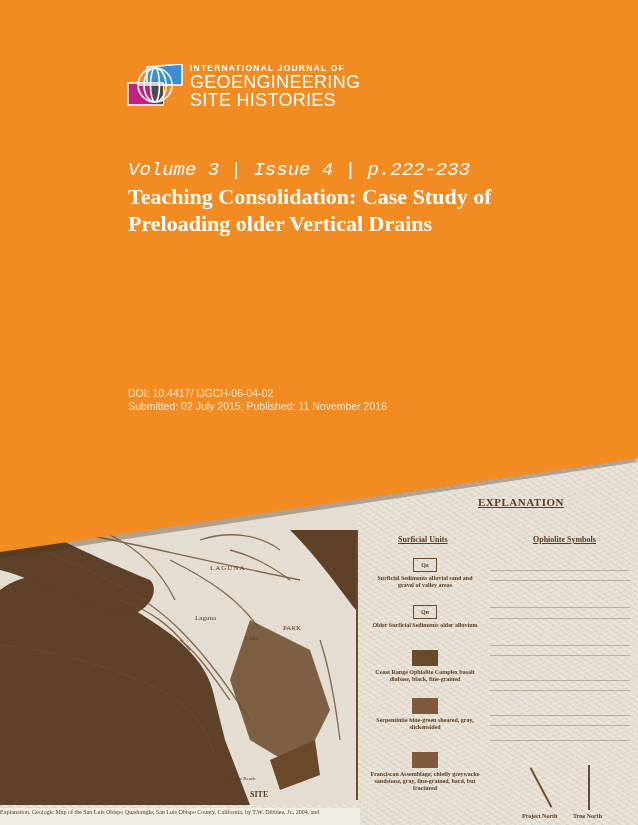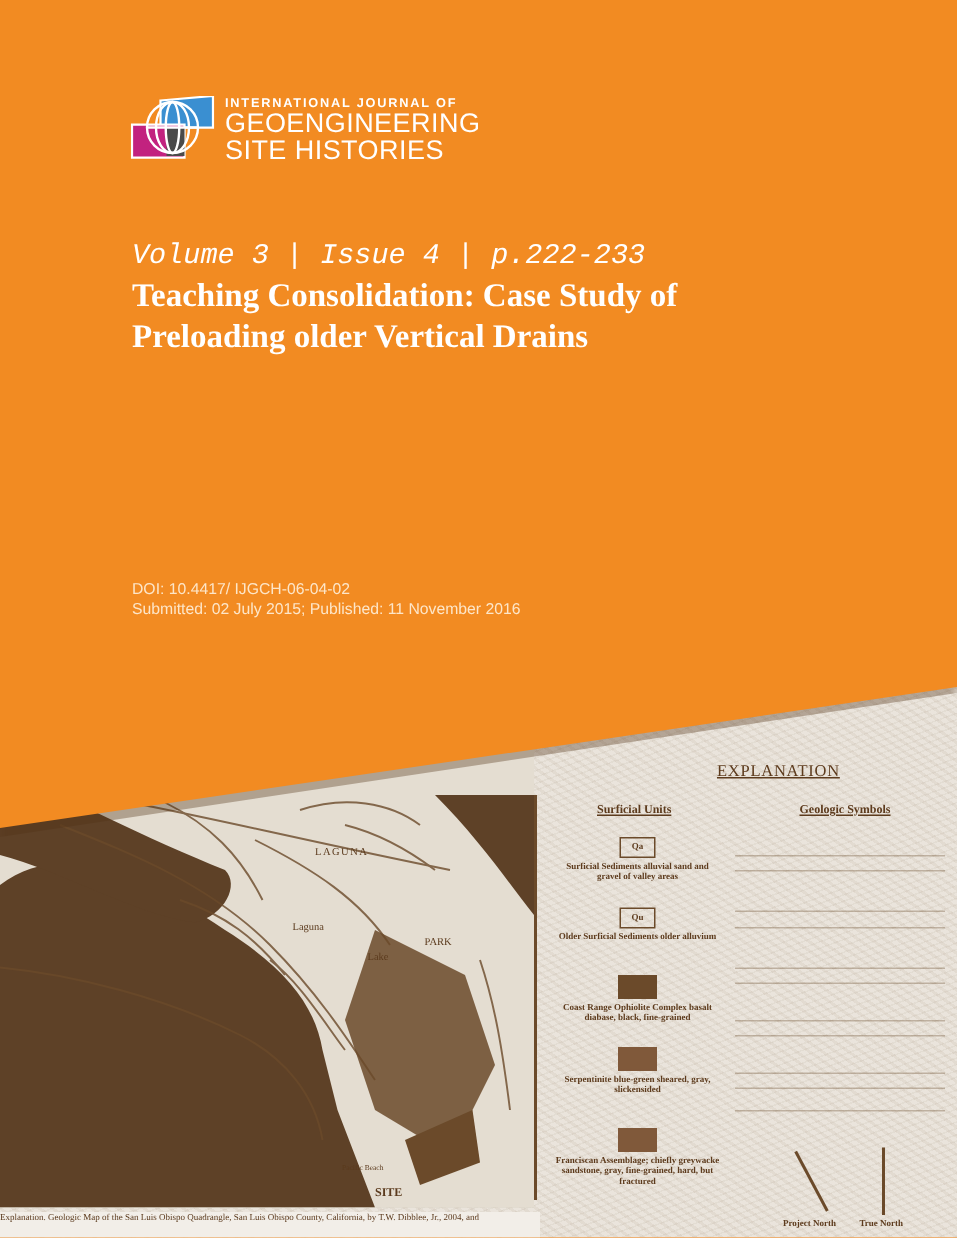--- a/index.html
+++ b/index.html
@@ -14,39 +14,39 @@
         repeating-linear-gradient(35deg, rgba(120,90,60,0.06) 0 2px, rgba(255,255,255,0.05) 2px 5px),
         repeating-linear-gradient(-20deg, rgba(90,60,30,0.05) 0 1px, rgba(255,255,255,0) 1px 4px),
         #e9e3da; }
     .map-left { position: absolute; left: 0; top: 0; width: 356px; height: 365px; background: #d9d1c4; }
     .map-left svg { position: absolute; left: 0; top: 0; }
     .map-border { position: absolute; left: 356px; top: 90px; width: 2px; height: 270px; background: #6b4a2a; }
     .map-caption { position: absolute; left: 0; top: 368px; width: 360px; height: 17px; background: #f2eee8;
       font-family: "Liberation Serif", serif; font-size: 6px; color: #5b3a1d; line-height: 8px; overflow: hidden; white-space: nowrap; }
 
     .legend { position: absolute; left: 360px; top: 0; width: 278px; height: 385px; color: #5d3b1d; font-family: "Liberation Serif", serif; }
-    .legend-title { position: absolute; left: 118px; top: 68px; font-size: 11px; font-weight: normal; text-decoration: underline; letter-spacing: 0.5px; }
+    .legend-title { position: absolute; left: 118px; top: 56px; font-size: 11px; font-weight: bold; text-decoration: underline; letter-spacing: 0.5px; }
     .units-title { position: absolute; left: 38px; top: 95px; font-size: 8px; font-weight: bold; text-decoration: underline; }
     .symbols-title { position: absolute; left: 173px; top: 95px; font-size: 8px; font-weight: bold; text-decoration: underline; }
     .unit { position: absolute; left: 10px; width: 110px; text-align: center; font-size: 6px; font-weight: bold; line-height: 7px; }
     .unit .box { display: block; margin: 0 auto 3px; width: 22px; height: 12px; border: 1px solid #6b4a2a; font-size: 6px; line-height: 12px; }
     .unit .box.filled { width: 24px; height: 14px; background: #6b4a2a; border-color: #6b4a2a; }
     .unit .box.filled2 { width: 24px; height: 14px; background: #80593a; border-color: #80593a; }
     .symbol-line { position: absolute; left: 130px; width: 140px; height: 1px; background: rgba(110,80,50,0.35); }
     .north { position: absolute; font-size: 6px; font-weight: bold; }
     .arrow { position: absolute; width: 2px; background: #6b4a2a; }
 
     
     .orange { position: absolute; left: 0; top: 0; width: 638px; height: 560px; background: #f28b22;
       clip-path: polygon(0 0, 638px 0, 638px 458px, 0 552px); z-index: 2; }
     .shadow { position: absolute; left: 0; top: 0; width: 638px; height: 570px;
       background: rgba(80,50,20,0.35); filter: blur(3px);
       clip-path: polygon(0 0, 638px 0, 638px 462px, 0 558px); z-index: 1; }
 
-    .content { position: absolute; inset: 0; z-index: 3; }
+    .content { position: absolute; inset: 0; z-index: 3; margin-left: 40px; }
     .logo { position: absolute; left: 87px; top: 64px; width: 56px; height: 42px; }
     .journal-name { position: absolute; left: 150px; top: 63px; color: #fff; }
     .journal-line1 { font-size: 8.5px; letter-spacing: 1.2px; font-weight: bold; line-height: 10px; }
     .journal-line2 { font-size: 18px; line-height: 18px; letter-spacing: 0.3px; }
     .journal-line3 { font-size: 18px; line-height: 18px; letter-spacing: 0.3px; }
 
     .issue { position: absolute; left: 88px; top: 159px; color: #fff; font-family: Liberation Mono, monospace; font-style: italic; font-size: 19px; }
     .title { position: absolute; left: 88px; top: 183px; width: 500px; color: #fff; font-family: "Liberation Serif", serif; font-weight: bold; font-size: 22px; line-height: 27px; }
     .meta { position: absolute; left: 88px; top: 387px; color: #fde6c9; font-size: 10.5px; line-height: 13px; }
   </style>
@@ -89,21 +89,21 @@
           <text x="228" y="340" font-size="5">Pacific Beach</text>
         </g>
       </svg>
     </div>
     <div class="map-border"></div>
     <div class="map-caption">Explanation. Geologic Map of the San Luis Obispo Quadrangle, San Luis Obispo County, California, by T.W. Dibblee, Jr., 2004, and</div>
 
     <div class="legend">
       <div class="legend-title">EXPLANATION</div>
       <div class="units-title">Surficial Units</div>
-      <div class="symbols-title">Geologic Symbols</div>
+      <div class="symbols-title">Ophiolite Symbols</div>
 
       <div class="unit" style="top:118px;">
         <span class="box">Qa</span>
         <span>Surficial Sediments alluvial sand and gravel of valley areas</span>
       </div>
       <div class="unit" style="top:165px;">
         <span class="box">Qu</span>
         <span>Older Surficial Sediments older alluvium</span>
       </div>
       <div class="unit" style="top:210px;">

